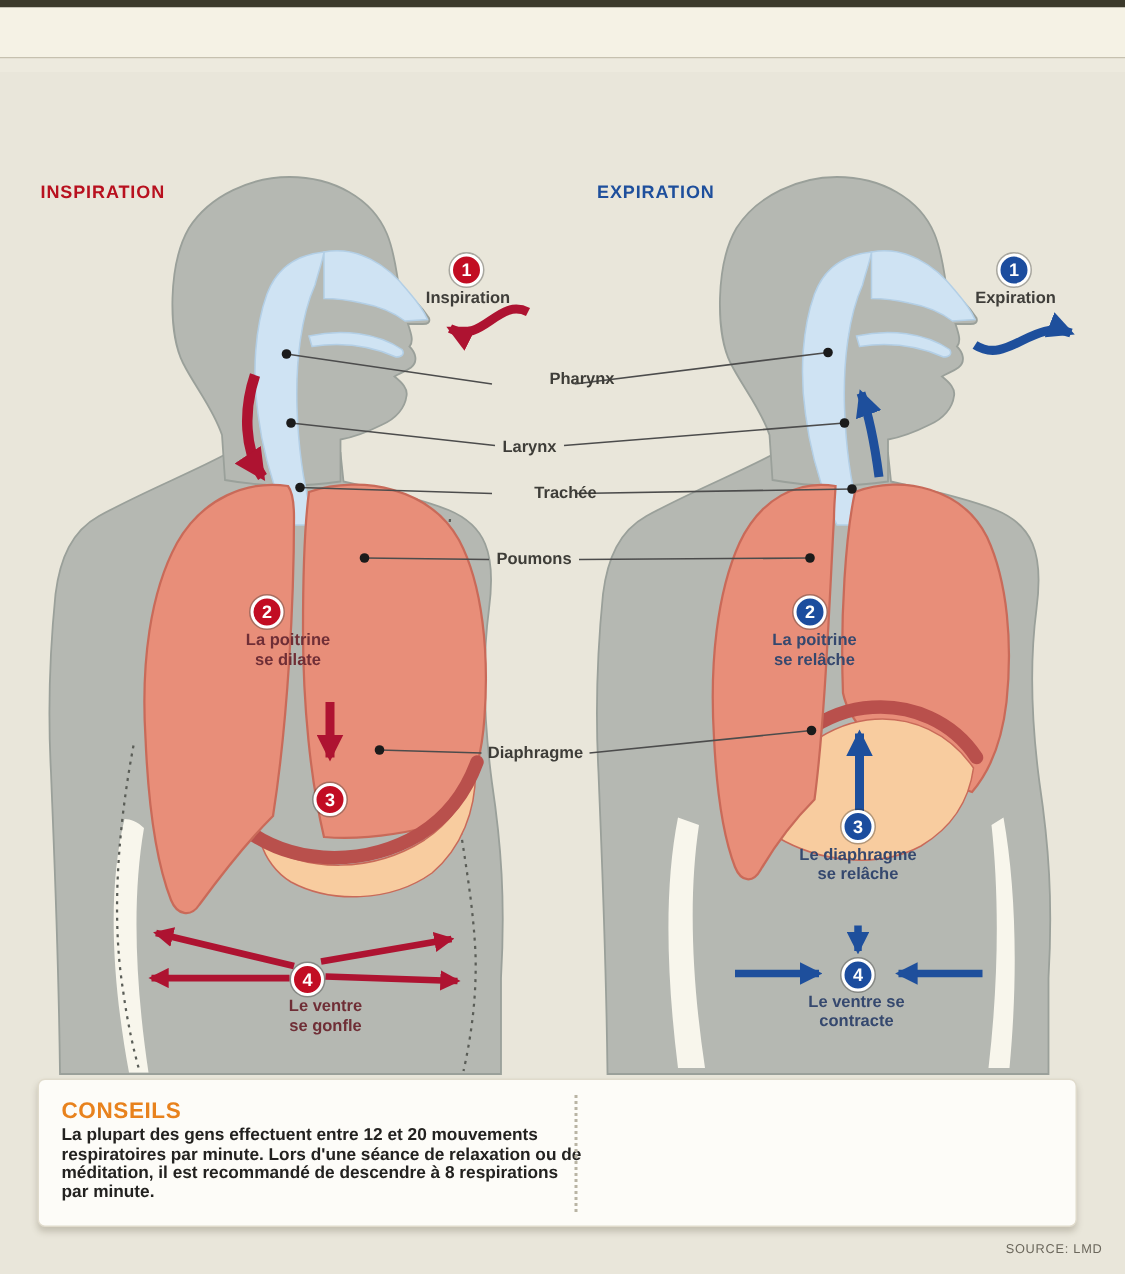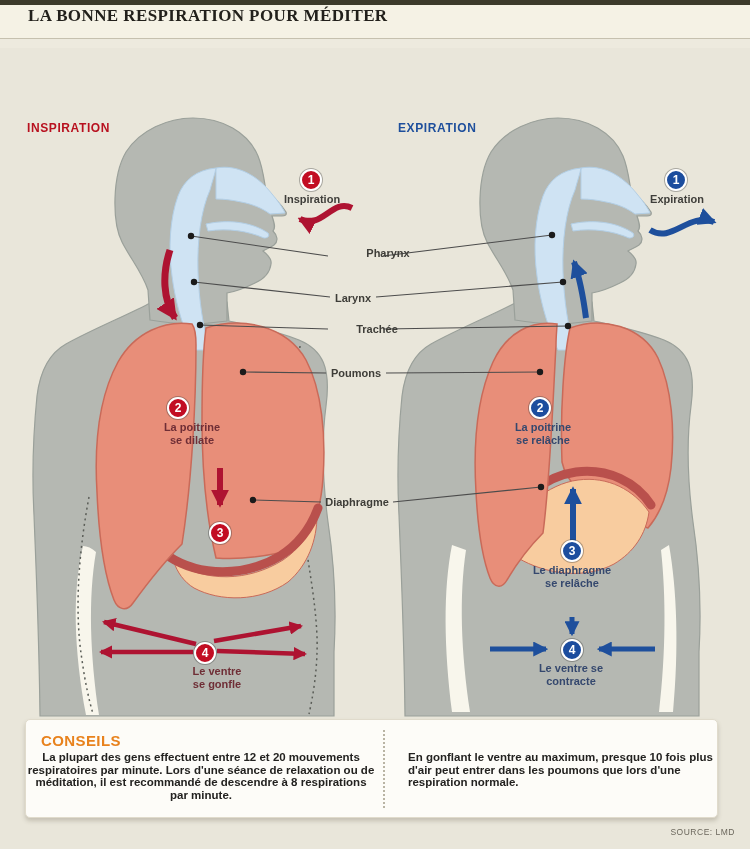--- a/index.html
+++ b/index.html
@@ -31,21 +31,21 @@
   .steplabel.red{color:#6f2e36;margin-left:12px;}
   .steplabel.blue{color:#35486e;}
   .steplabel.gray{color:#3f3e3a;}
   .anat{position:absolute;transform:translate(-50%,-50%);font-size:11px;font-weight:bold;
         color:#3e3d38;white-space:nowrap;}
   .conseils{position:absolute;left:25px;top:719px;width:693px;height:99px;background:#fdfcf8;
             border-radius:5px;border:1px solid #e0dbcc;box-shadow:0 3px 4px rgba(90,85,65,.25);box-sizing:border-box;}
   .conseils .head{position:absolute;left:15px;top:12px;font-size:15px;font-weight:800;
                   letter-spacing:.4px;color:#e8821d;}
   .conseils .para{position:absolute;top:31px;font-size:11.5px;font-weight:bold;color:#232220;line-height:12.6px;}
-  .conseils .para.left{left:0;width:350px;text-align:center;}
+  .conseils .para.left{left:15px;width:350px;}
   .conseils .para.right{left:382px;width:305px;}
   .conseils .divider{position:absolute;left:357px;top:10px;height:78px;width:0;border-left:2px dotted #b9b4a4;}
   .source{position:absolute;right:15px;top:827px;font-size:8.5px;letter-spacing:.5px;color:#6b675c;}
 </style>
 </head>
 <body>
 
 <div class="stage">
 
   <svg class="art" width="750" height="849" viewBox="0 0 750 849">
@@ -143,21 +143,20 @@
       <circle cx="243" cy="372" r="3.2"></circle>
         <circle cx="540" cy="372" r="3.2"></circle>
       <circle cx="253" cy="500" r="3.2"></circle>
         <circle cx="541" cy="487" r="3.2"></circle>
     </g>
   </svg>
 
   <div class="topstrip"></div>
   <div class="titleband"></div>
   <div class="underband"></div>
-  <div class="title">LA BONNE RESPIRATION POUR MÉDITER</div>
 
   <div class="colhead insp">INSPIRATION</div>
   <div class="colhead expi">EXPIRATION</div>
 
   <div class="anat" style="left:355px;top:253px;margin-left:33px;">Pharynx</div>
   <div class="anat" style="left:353px;top:298px;">Larynx</div>
   <div class="anat" style="left:377px;top:329px;">Trachée</div>
   <div class="anat" style="left:356px;top:373px;">Poumons</div>
   <div class="anat" style="left:357px;top:502px;">Diaphragme</div>
 
@@ -181,17 +180,16 @@
   <div class="badge blue" style="left:572px;top:551px;">3</div>
   <div class="steplabel blue" style="left:572px;top:564px;width:84px;">Le diaphragme se relâche</div>
 
   <div class="badge blue" style="left:572px;top:650px;">4</div>
   <div class="steplabel blue" style="left:571px;top:662px;width:70px;">Le ventre se contracte</div>
 
   <div class="conseils">
     <div class="head">CONSEILS</div>
     <div class="para left">La plupart des gens effectuent entre 12 et 20 mouvements respiratoires par minute. Lors d'une séance de relaxation ou de méditation, il est recommandé de descendre à 8 respirations par minute.</div>
     <div class="divider"></div>
-    <div class="para right">En gonflant le ventre au maximum, presque 10 fois plus d'air peut entrer dans les poumons que lors d'une respiration normale.</div>
   </div>
 
   <div class="source">SOURCE: LMD</div>
 </div>
 
 </body></html>

